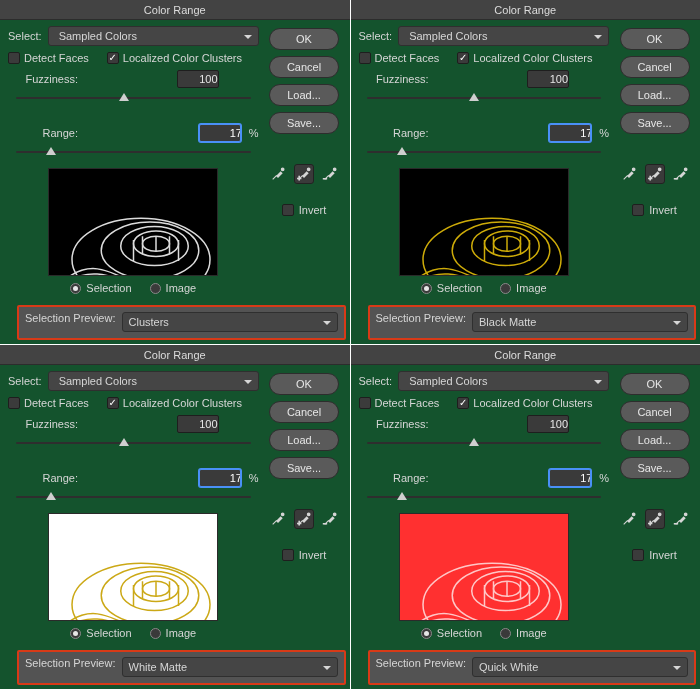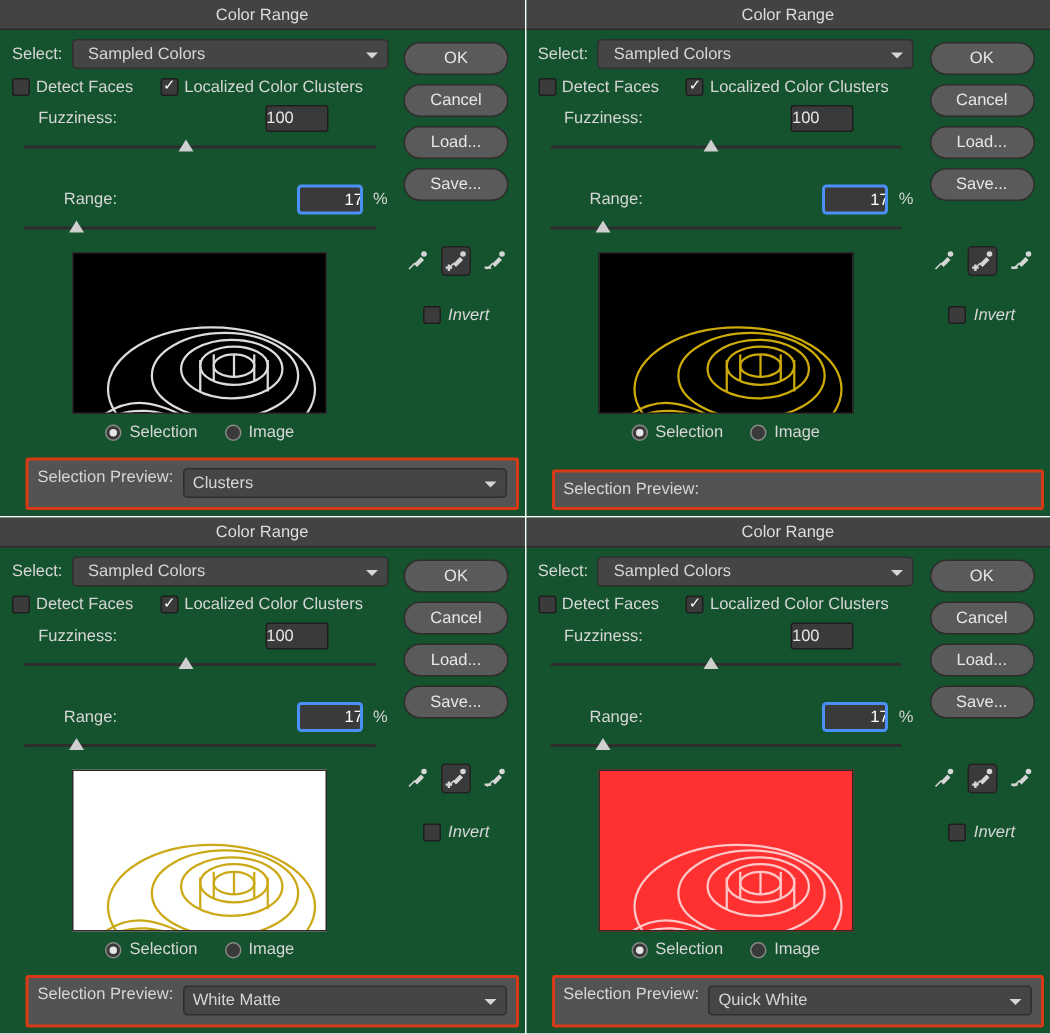--- a/index.html
+++ b/index.html
@@ -12,40 +12,40 @@
   .right { width: 75px; display: flex; flex-direction: column; align-items: center; gap: 6px; padding-top: 2px; }
   .row { display: flex; align-items: center; gap: 6px; margin-bottom: 6px; }
   .row label { color: #d6d6d6; }
   .select { background: #454545; border: 1px solid #2f2f2f; color: #d6d6d6; height: 20px; line-height: 18px; padding: 0 18px 0 6px; border-radius: 3px; position: relative; flex: 1; display: flex; align-items: center; gap: 4px; font-size: 11px; }
   .select::after { content: ""; position: absolute; right: 6px; top: 8px; border-left: 4px solid transparent; border-right: 4px solid transparent; border-top: 4px solid #d6d6d6; }
   .chk { display: flex; align-items: center; gap: 4px; }
   .box { width: 12px; height: 12px; background: #3b3b3b; border: 1px solid #1e1e1e; border-radius: 2px; display: flex; align-items: center; justify-content: center; }
   .box.checked::after { content: "✓"; font-size: 10px; color: #fff; line-height: 1; }
   .field-row { display: flex; align-items: center; margin-bottom: 2px; }
   .field-label { width: 70px; text-align: right; padding-left: 8px; }
-  .num { background: #3a3a3a; border: 1px solid #1e1e1e; color: #e6e6e6; width: 42px; height: 18px; text-align: left; font-size: 11px; border-radius: 2px; margin-left: auto; margin-right: 40px; }
+  .num { background: #3a3a3a; border: 1px solid #1e1e1e; color: #e6e6e6; width: 42px; height: 18px; text-align: right; font-size: 11px; border-radius: 2px; margin-left: auto; margin-right: 40px; }
   .num.hl { border: 1px solid #4a90f7; box-shadow: 0 0 0 1px #4a90f7; color: #fff; background:#3a3a3a;padding-left:30px; }
   .pct { margin-left: -32px; }
   .slider { position: relative; height: 16px; margin: 0 8px 8px 8px; }
   .track { position: absolute; left: 0; right: 0; top: 7px; height: 2px; background: #2e2e2e; border-radius: 1px; }
   .thumb { position: absolute; top: 3px; width: 0; height: 0; border-left: 5px solid transparent; border-right: 5px solid transparent; border-bottom: 8px solid #cfcfcf; transform: translateX(-5px); }
   .preview-wrap { display: flex; justify-content: center; }
   .preview { width: 170px; height: 108px; background: #000; border: 1px solid #2a2a2a; position: relative; overflow: hidden; }
   .radio-row { display: flex; gap: 18px; justify-content: center; margin: 6px 0 4px 0; }
   .radio { display: flex; align-items: center; gap: 5px; }
   .rdot { width: 11px; height: 11px; border-radius: 50%; border: 1px solid #888; background: #3a3a3a; display: flex; align-items: center; justify-content: center; }
   .rdot.on::after { content: ""; width: 5px; height: 5px; border-radius: 50%; background: #e6e6e6; }
   .sp-row { display: flex; align-items: flex-start; gap: 6px; padding: 5px 6px 6px 6px; border: 2px solid #d83a17; border-radius: 2px; margin: 0 4px 4px 17px; background:#535353; }
   .sp-row label { white-space: nowrap; }
   .btn { width: 70px; height: 22px; background: #5a5a5a; border: 1px solid #2d2d2d; border-radius: 11px; color: #e6e6e6; font-size: 11px; text-align: center; line-height: 20px; cursor: pointer; }
   .eyedrops { display: flex; gap: 6px; margin-top: 24px; }
   .tool { width: 20px; height: 20px; display: flex; align-items: center; justify-content: center; border-radius: 3px; }
   .tool svg { width: 16px; height: 16px; }
   .tool.active { background: #3a3a3a; border: 1px solid #222; }
-  .invert { display: flex; align-items: center; gap: 5px; margin-top: 14px; font-style: italic; }
+  .invert { display: flex; align-items: center; gap: 5px; margin-top: 14px; }
   
   .spiral { position: absolute; left: 12px; bottom: -10px; width: 160px; height: 90px; }
   .spiral svg { width: 100%; height: 100%; }
 </style>
 </head>
 <body>
 
 <div class="grid" id="grid">
   <div class="dialog">
     <div class="titlebar">Color Range</div>
@@ -267,20 +267,23 @@
             </div>
         </div>
         <div class="invert">
           <span class="box "></span>
           <span>Invert</span>
         </div>
       </div>
     </div>
     <div class="sp-row">
       <label>Selection Preview:</label>
+      <div class="select">
+        <span>Black Matte</span>
+      </div>
     </div>
   </div>
   <div class="dialog">
     <div class="titlebar">Color Range</div>
     <div class="body">
       <div class="left">
         <div class="row">
           <label>Select:</label>
           <div class="select">
             <span><svg viewBox="0 0 24 24" fill="none" stroke="#d6d6d6" stroke-width="1.2">

